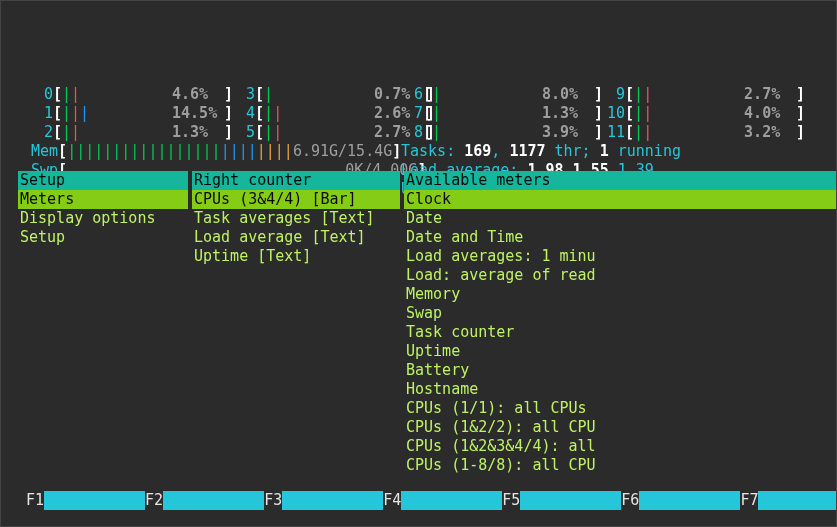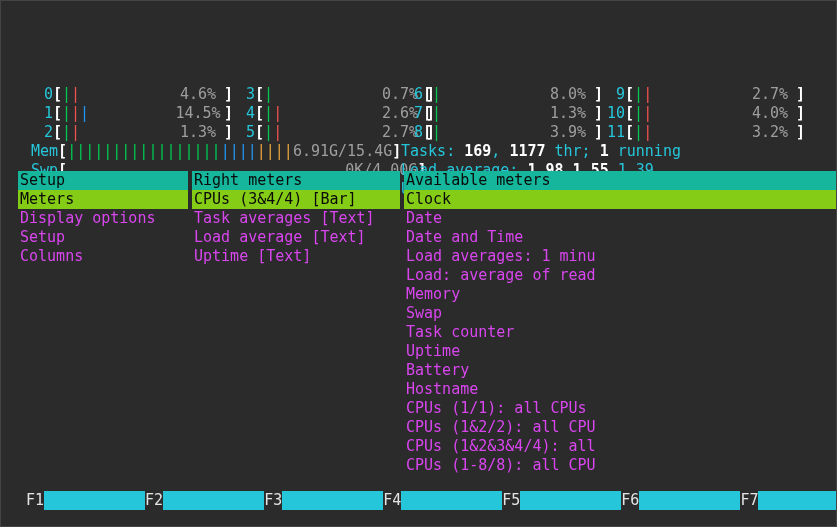--- a/index.html
+++ b/index.html
@@ -24,51 +24,51 @@
   .orange{color:#e6a23c;}
   .dim{color:#9e9e9e;text-align:right;}
   .hdr{display:flex;gap:0;}
   .hdr-col{display:flex;flex-direction:column;}
   .left-col{margin-left:14px;width:370px;}
   .right-col{flex:1;}
   .cpu-row{display:flex;}
   .cpu{display:inline-flex;align-items:baseline;}
   .cpu .n{width:22px;text-align:right;}
   .cpu .bar{display:inline-block;width:110px;}
-  .cpu .pct{display:inline-block;width:52px;text-align:center;}
+  .cpu .pct{display:inline-block;width:52px;text-align:left;font-weight:bold;}
   .mem-row .bar{display:inline-block;}
   .columns{display:flex;position:absolute;left:17px;top:170px;right:0;}
   .col{display:flex;flex-direction:column;}
   .col1{width:170px;margin-right:4px;}
   .col2{width:208px;margin-right:4px;}
   .col3{width:208px;margin-right:4px;}
   .col4{flex:1;}
   .col-title{background:#15b69b;color:#0a0a0a;padding:0 2px;}
-  .item{padding:0 2px;color:#d946ef;}
+  .item{padding:0 2px;color:#bef264;}
   .sel{background:#84cc16;color:#0a0a0a;}
   .fkeys{position:absolute;left:25px;bottom:16px;display:flex;color:#e4e4e4;margin-top:44px;}
   .fk{display:flex;}
   .fk .lab{color:#e4e4e4;}
   .fk .slot{background:#26c6da;color:#4c1d95;display:inline-block;width:55px;padding-left:46px;}
   .fk:last-child .slot{width:48px;}
 </style>
 </head>
 <body>
 
 <div class="screen">
 
   
   <div class="hdr">
     <div class="hdr-col left-col" id="hdr-left"><div class="cpu-row"><span class="cpu"><span class="n cyan">0</span><span class="bwhite">[</span><span class="bar"><span class="green">|</span><span class="red">|</span></span><span class="pct dim">4.6%</span><span class="bwhite">]</span></span>  <span class="cpu"><span class="n cyan">3</span><span class="bwhite">[</span><span class="bar"><span class="green">|</span></span><span class="pct dim">0.7%</span><span class="bwhite">]</span></span></div><div class="cpu-row"><span class="cpu"><span class="n cyan">1</span><span class="bwhite">[</span><span class="bar"><span class="green">|</span><span class="red">|</span><span class="blue">|</span></span><span class="pct dim">14.5%</span><span class="bwhite">]</span></span>  <span class="cpu"><span class="n cyan">4</span><span class="bwhite">[</span><span class="bar"><span class="green">|</span><span class="red">|</span></span><span class="pct dim">2.6%</span><span class="bwhite">]</span></span></div><div class="cpu-row"><span class="cpu"><span class="n cyan">2</span><span class="bwhite">[</span><span class="bar"><span class="green">|</span><span class="red">|</span></span><span class="pct dim">1.3%</span><span class="bwhite">]</span></span>  <span class="cpu"><span class="n cyan">5</span><span class="bwhite">[</span><span class="bar"><span class="green">|</span><span class="red">|</span></span><span class="pct dim">2.7%</span><span class="bwhite">]</span></span></div><div class="mem-row"><span class="cyan">Mem</span><span class="bwhite">[</span><span class="bar"><span class="green">|||||||||||||||||</span><span class="blue">||||</span><span class="orange">||||</span></span><span class="dim">6.91G/15.4G</span><span class="bwhite">]</span></div><div class="mem-row"><span class="cyan">Swp</span><span class="bwhite">[</span><span class="bar" style="width:278px;display:inline-block;"></span><span class="dim">0K/4.00G</span><span class="bwhite">]</span></div></div>
     <div class="hdr-col right-col" id="hdr-right"><div class="cpu-row"><span class="cpu"><span class="n cyan">6</span><span class="bwhite">[</span><span class="bar"><span class="green">|</span></span><span class="pct dim">8.0%</span><span class="bwhite">]</span></span>  <span class="cpu"><span class="n cyan">9</span><span class="bwhite">[</span><span class="bar"><span class="green">|</span><span class="red">|</span></span><span class="pct dim">2.7%</span><span class="bwhite">]</span></span></div><div class="cpu-row"><span class="cpu"><span class="n cyan">7</span><span class="bwhite">[</span><span class="bar"><span class="green">|</span></span><span class="pct dim">1.3%</span><span class="bwhite">]</span></span>  <span class="cpu"><span class="n cyan">10</span><span class="bwhite">[</span><span class="bar"><span class="green">|</span><span class="red">|</span></span><span class="pct dim">4.0%</span><span class="bwhite">]</span></span></div><div class="cpu-row"><span class="cpu"><span class="n cyan">8</span><span class="bwhite">[</span><span class="bar"><span class="green">|</span></span><span class="pct dim">3.9%</span><span class="bwhite">]</span></span>  <span class="cpu"><span class="n cyan">11</span><span class="bwhite">[</span><span class="bar"><span class="green">|</span><span class="red">|</span></span><span class="pct dim">3.2%</span><span class="bwhite">]</span></span></div><div><span class="cyan">Tasks: </span><span class="bwhite">169</span><span class="cyan">, </span><span class="bwhite">1177</span><span class="cyan"> thr; </span><span class="bwhite">1</span><span class="cyan"> running</span></div><div><span class="cyan">Load average: </span><span class="bwhite">1.98</span> <span class="bwhite">1.55</span> <span class="cyan">1.39</span></div><div><span class="cyan">Uptime: </span><span class="bwhite">02:56:03</span></div></div>
   </div>
 
   
   <div class="columns">
-    <div class="col col1" id="col1"><div class="col-title">Setup</div><div class="item sel">Meters</div><div class="item">Display options</div><div class="item">Setup</div><div class="item">Columns</div></div>
-    <div class="col col3" id="col3"><div class="col-title">Right meters</div><div class="item sel">CPUs (3&amp;4/4) [Bar]</div><div class="item">Task averages [Text]</div><div class="item">Load average [Text]</div><div class="item">Uptime [Text]</div></div>
+    <div class="col col1" id="col1"><div class="col-title">Setup</div><div class="item sel">Meters</div><div class="item">Display options</div><div class="item">Setup</div></div>
+    <div class="col col3" id="col3"><div class="col-title">Right counter</div><div class="item sel">CPUs (3&amp;4/4) [Bar]</div><div class="item">Task averages [Text]</div><div class="item">Load average [Text]</div><div class="item">Uptime [Text]</div></div>
     <div class="col col4" id="col4"><div class="col-title">Available meters</div><div class="item sel">Clock</div><div class="item">Date</div><div class="item">Date and Time</div><div class="item">Load averages: 1 minu</div><div class="item">Load: average of read</div><div class="item">Memory</div><div class="item">Swap</div><div class="item">Task counter</div><div class="item">Uptime</div><div class="item">Battery</div><div class="item">Hostname</div><div class="item">CPUs (1/1): all CPUs</div><div class="item">CPUs (1&amp;2/2): all CPU</div><div class="item">CPUs (1&amp;2&amp;3&amp;4/4): all</div><div class="item">CPUs (1-8/8): all CPU</div></div>
   </div>
 
   
   <div class="fkeys" id="fkeys"><span class="fk"><span class="lab">F1</span><span class="slot"></span></span><span class="fk"><span class="lab">F2</span><span class="slot"></span></span><span class="fk"><span class="lab">F3</span><span class="slot"></span></span><span class="fk"><span class="lab">F4</span><span class="slot"></span></span><span class="fk"><span class="lab">F5</span><span class="slot"></span></span><span class="fk"><span class="lab">F6</span><span class="slot"></span></span><span class="fk"><span class="lab">F7</span><span class="slot"></span></span><span class="fk"><span class="lab">F8</span><span class="slot"></span></span><span class="fk"><span class="lab">F9</span><span class="slot"></span></span><span class="fk"><span class="lab">F10</span><span class="slot">Done </span></span></div>
 
 </div>
 
 </body></html>

